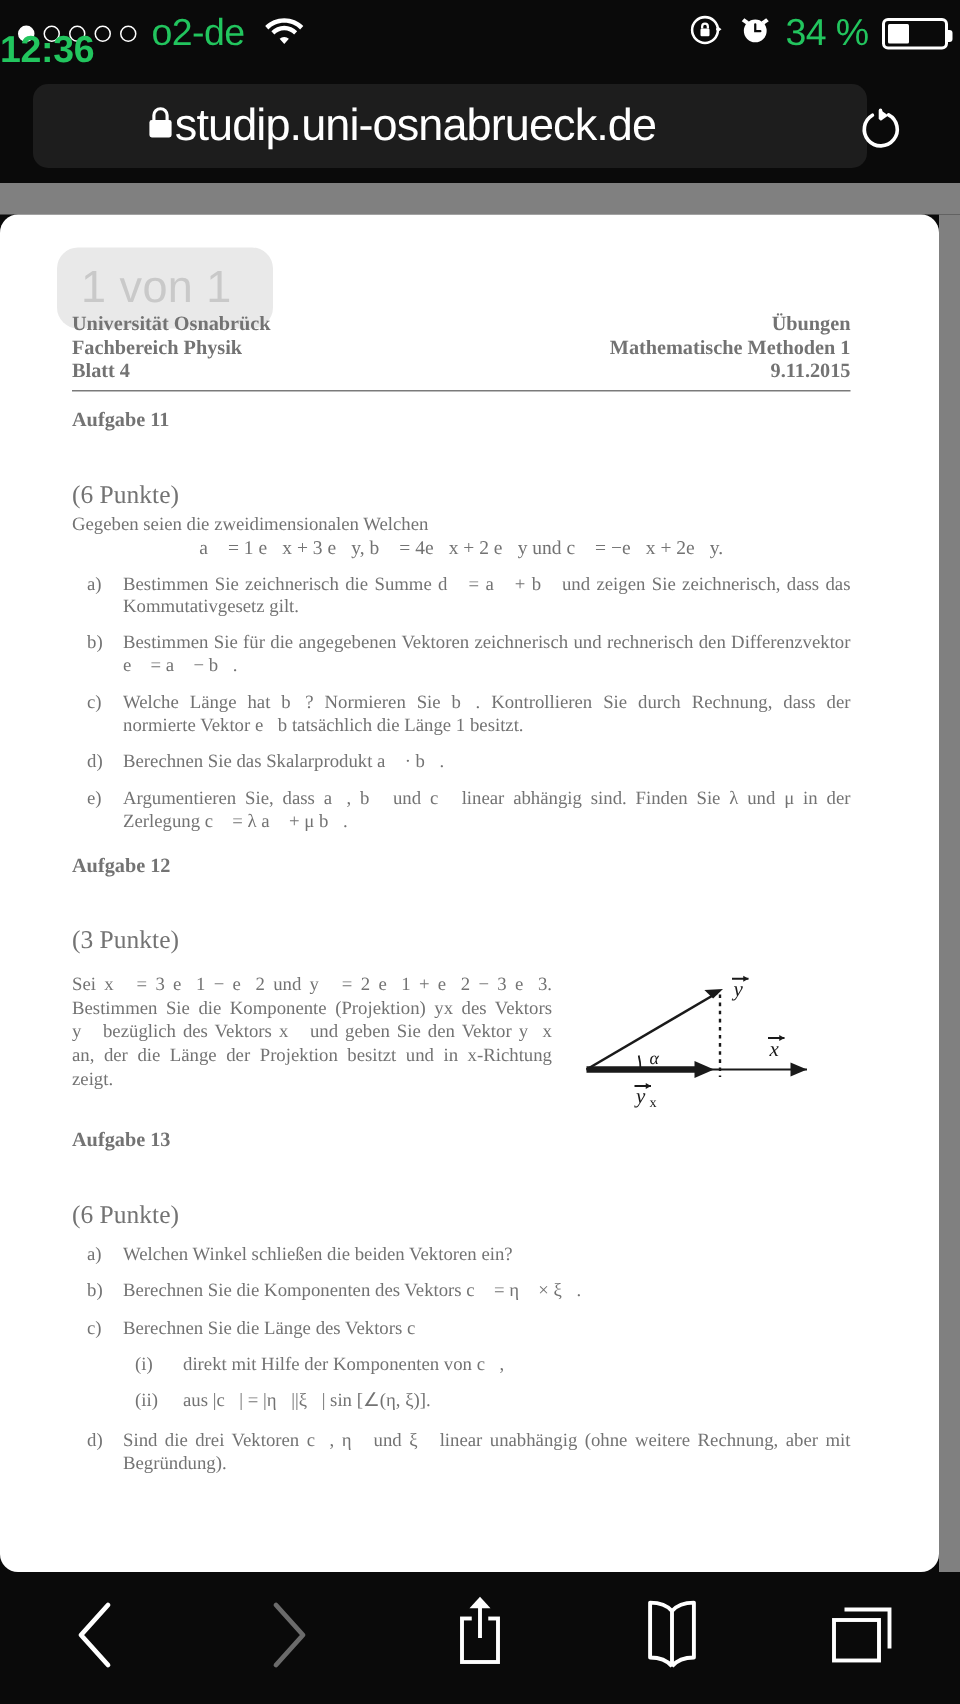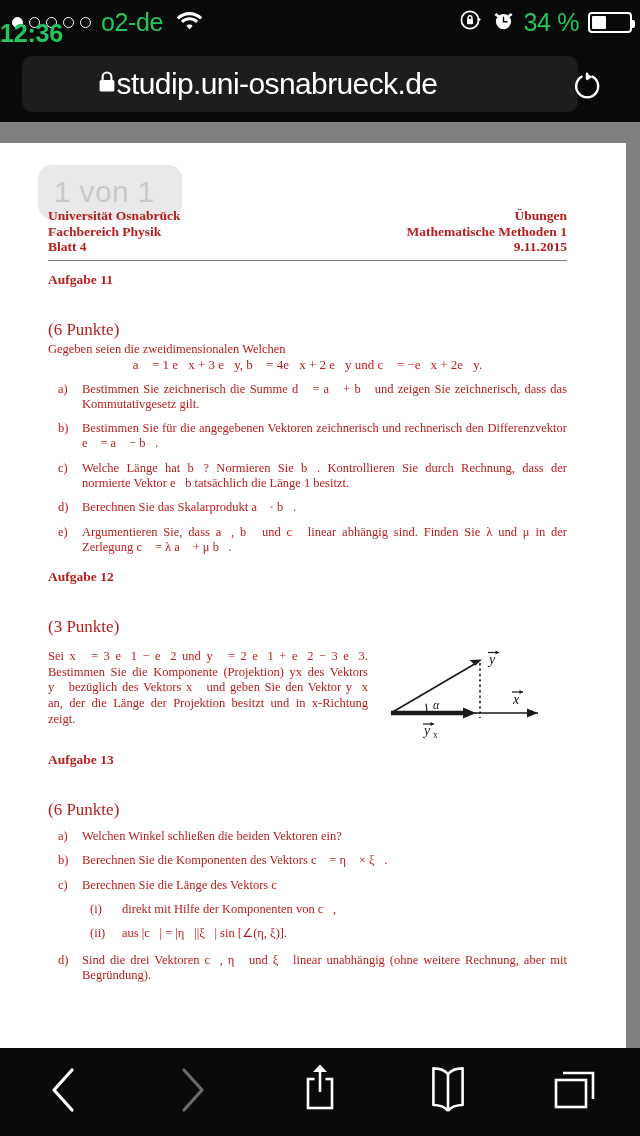--- a/index.html
+++ b/index.html
@@ -31,29 +31,29 @@
   .urlbar{position:absolute;top:44px;left:0;width:640px;height:78px;background:#0a0a0a;}
   .url-pill{position:absolute;left:22px;top:12px;width:556px;height:56px;background:#1d1d1d;border-radius:10px;
             display:flex;align-items:center;justify-content:center;box-sizing:border-box;padding-right:66px;}
   .url-inner{display:flex;align-items:center;}
   .url-text{color:#fff;font-size:30px;letter-spacing:-0.6px;}
   .reload{position:absolute;right:36px;top:24px;}
 
   
   .graybar{position:absolute;top:122px;left:0;width:640px;height:21px;background:#808080;}
   .scroll-right{position:absolute;top:143px;right:0;width:14px;height:905px;background:#808080;}
-  .page{position:absolute;top:143px;left:0;width:626px;height:905px;background:#ffffff;overflow:hidden;}
+  .page{position:absolute;top:143px;left:0;width:626px;height:905px;background:#ffffff;overflow:hidden;border-radius:12px;}
 
   
   .pagebadge{position:absolute;left:38px;top:22px;width:144px;height:54px;background:#e9e9e9;border-radius:14px;
              color:#c9c9c9;font-size:30px;display:flex;align-items:center;padding-left:16px;box-sizing:border-box;
              letter-spacing:0.3px;}
 
   
-  .doc{position:absolute;left:48px;top:0;width:519px;color:#b91c1c;
+  .doc{position:absolute;left:48px;top:0;width:519px;color:#737373;
        font-family:"Liberation Serif",serif;}
   .dochead{display:flex;justify-content:space-between;padding-top:65px;font-weight:bold;font-size:13.5px;line-height:15.5px;}
   .dochead .l{text-align:left;}
   .dochead .r{text-align:right;}
   .hrule{height:1px;background:#7a7a7a;margin-top:5px;}
 
   .task{margin-top:11px;}
   .task-head{display:flex;justify-content:space-between;align-items:baseline;flex-direction:column;}
   .task-title{font-weight:bold;font-size:13.5px;}
   .task-pts{font-size:17px;margin-top:32px;}

